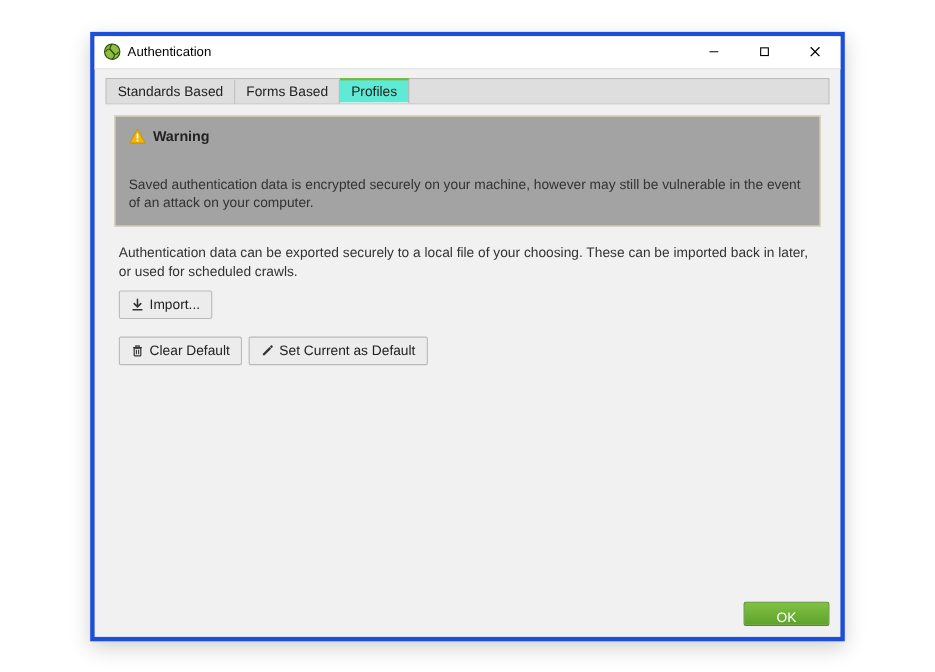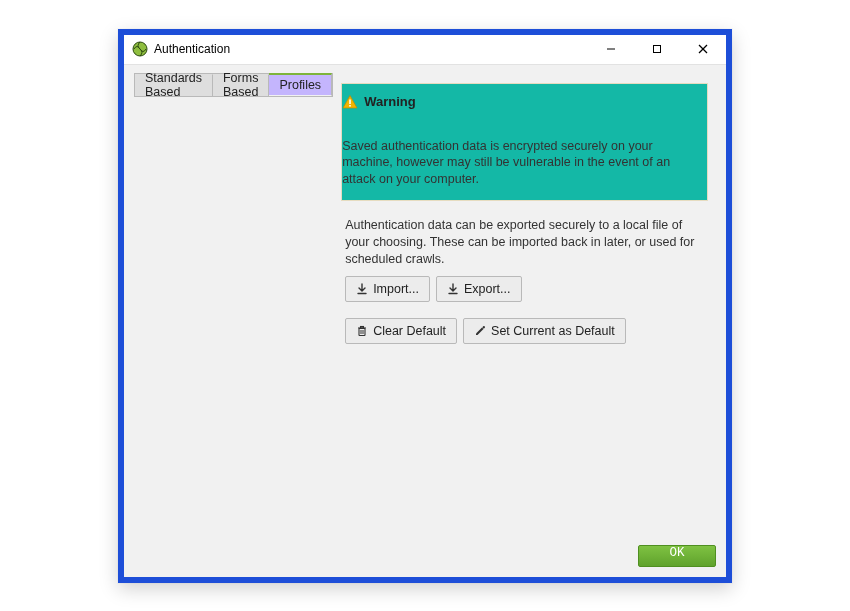--- a/index.html
+++ b/index.html
@@ -12,24 +12,24 @@
     color: #222;
   }
   .outer {
     width: 850px; height: 611px;
     display: flex;
     align-items: center;
     justify-content: center;
     background: #ffffff;
   }
   .window {
-    width: 614px;
+    width: 686px;
     height: 554px;
     background: #f1f1f1;
-    border: 6px solid #1d4ed8;
+    border: 4px solid #1d4ed8;
     box-shadow: 0 6px 18px rgba(0,0,0,0.18), 0 0 0 1px rgba(0,0,0,0.02);
     display: flex;
     flex-direction: column;
   }
   .titlebar {
     height: 30px;
     background: #ffffff;
     display: flex;
     align-items: center;
     border-bottom: 1px solid #e2e2e2;
@@ -55,21 +55,21 @@
     justify-content: center;
     font-size: 13px;
     color: #000;
     cursor: default;
   }
 
   .body {
     flex: 1 1 auto;
     padding: 8px 10px 8px 10px;
     display: flex;
-    flex-direction: row;
+    flex-direction: column;
   }
 
   .tabs-row {
     display: flex;
     align-items: stretch;
     height: 24px;
     background: #dedede;
     border: 1px solid #b9b9b9;
   }
   .tab {
@@ -77,44 +77,44 @@
     font-size: 12.5px;
     color: #222;
     display: inline-flex;
     align-items: center;
     background: #dedede;
     border-right: 1px solid #b9b9b9;
     cursor: default;
     position: relative;
   }
   .tab.active {
-    background: #c4b5fd;
+    background: #5eead4;
     border-top: 2px solid #7db43a;
     border-right: 1px solid #b9b9b9;
     margin-top: -1px;
     border-bottom: 1px solid #f1f1f1;
     justify-content: flex-end;
   }
   .tab:not(.active) {
     border-top: 1px solid transparent;
   }
   .tabs-remainder {
     flex: 1; background: #dedede;
   }
 
   .content {
     flex: 1 1 auto;
     background: #f1f1f1;
     padding: 10px 8px 0 8px;
   }
 
   .alert {
-    background: #14b8a6;
+    background: #a3a3a3;
     border: 1px solid #e6dcc0;
-    padding: 10px 12px 12px 0;
+    padding: 10px 12px 12px 12px;
     margin-bottom: 16px;
   }
   .alert-head {
     display: flex;
     align-items: center;
     gap: 6px;
     font-weight: 600;
     font-size: 13px;
     margin-bottom: 4px;
   }
@@ -167,24 +167,23 @@
   }
   .ok-btn {
     height: 22px;
     width: 78px;
     background: linear-gradient(to bottom, #7fc242, #5fa22c);
     border: 1px solid #4f8f20;
     border-radius: 2px;
     color: #fff;
     font-size: 12.5px;
     display: inline-flex;
-    align-items: flex-start;
+    align-items: flex-end;
     justify-content: center;
     cursor: default;
-    font-family: Liberation Mono, monospace;
   }
 
   .icon-svg { display: block; }
 </style>
 </head>
 <body>
 
 <div class="outer">
   <div class="window">
 
@@ -258,29 +257,20 @@
           <div class="btn-row">
             <button class="ui-btn">
               <span>
                 <svg class="icon-svg" width="12" height="12" viewBox="0 0 12 12">
                   <path d="M6 1 V7 M3 5 L6 8 L9 5" stroke="#333" stroke-width="1.4" fill="none" stroke-linecap="round" stroke-linejoin="round"></path>
                   <line x1="2" y1="10.5" x2="10" y2="10.5" stroke="#333" stroke-width="1.4" stroke-linecap="round"></line>
                 </svg>
               </span>
               <span>Import...</span>
             </button>
-            <button class="ui-btn">
-              <span>
-                <svg class="icon-svg" width="12" height="12" viewBox="0 0 12 12">
-                  <path d="M6 1 V7 M3 5 L6 8 L9 5" stroke="#333" stroke-width="1.4" fill="none" stroke-linecap="round" stroke-linejoin="round"></path>
-                  <line x1="2" y1="10.5" x2="10" y2="10.5" stroke="#333" stroke-width="1.4" stroke-linecap="round"></line>
-                </svg>
-              </span>
-              <span>Export...</span>
-            </button>
           </div>
         </div>
 
         <div class="section">
           <div class="btn-row">
             <button class="ui-btn">
               <span>
                 <svg class="icon-svg" width="12" height="12" viewBox="0 0 12 12">
                   <rect x="3" y="3.5" width="6" height="7" rx="0.5" fill="none" stroke="#333" stroke-width="1.1"></rect>
                   <line x1="2" y1="3" x2="10" y2="3" stroke="#333" stroke-width="1.1"></line>

